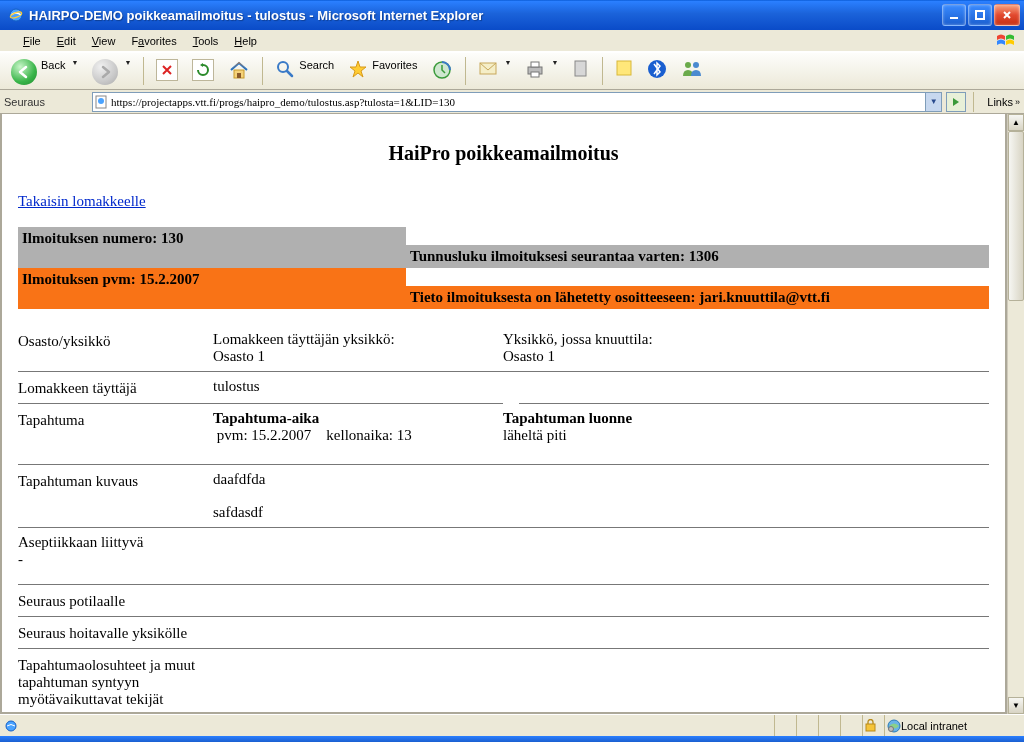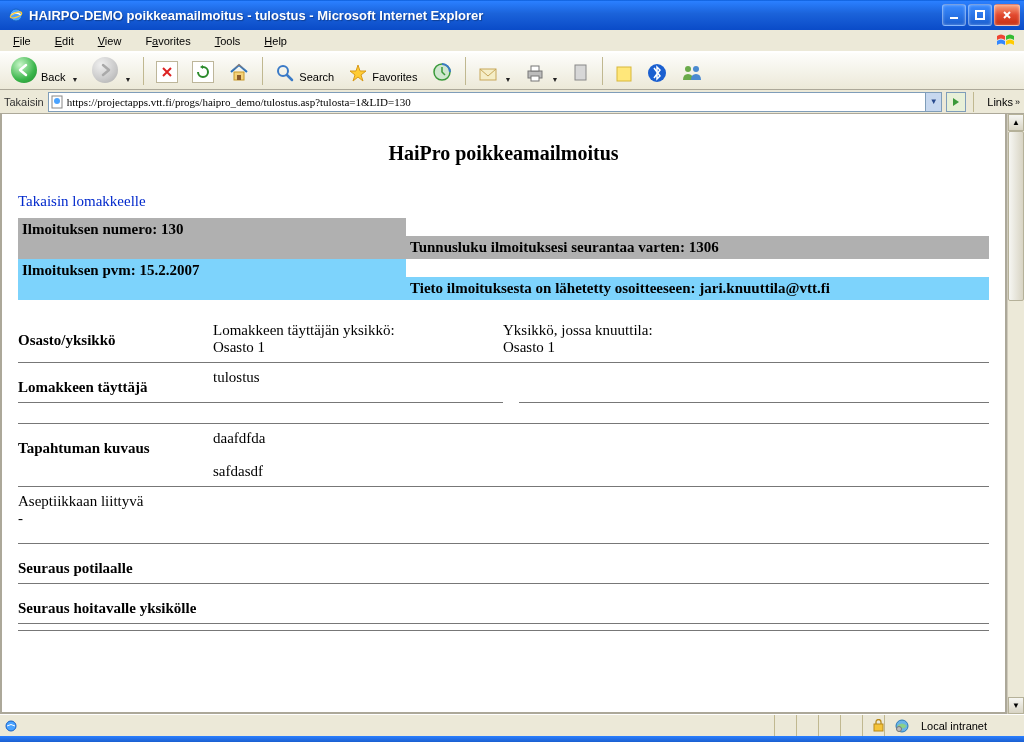--- a/index.html
+++ b/index.html
@@ -7,72 +7,72 @@
   body { width: 1024px; height: 742px; overflow: hidden; background: #ece9d8; display: flex; flex-direction: column; }
   
   .titlebar { height: 30px; background: linear-gradient(to bottom,#0a5bd6 0%,#2a7fff 5%,#1b63da 45%,#0a4bc8 100%); display:flex; align-items:center; color:white; font-weight:bold; font-size:13px; padding-left:8px; }
   .titlebar .ie-icon { width:16px; height:16px; margin-right:5px; display:inline-flex; align-items:center; justify-content:center; font-size:12px;}
   .titlebar .title-text { flex:1; text-shadow:1px 1px 1px rgba(0,0,0,.3); white-space:nowrap; overflow:hidden; }
   .win-btns { display:flex; height:100%; align-items:flex-start; padding-top:4px; padding-right:4px; gap:2px;}
   .win-btn { width:24px; height:22px; border-radius:3px; display:flex; align-items:center; justify-content:center; font-weight:bold; color:white; font-family:Arial; font-size:12px; border:1px solid rgba(255,255,255,.4); box-shadow:inset 0 0 3px rgba(255,255,255,.4);}
   .win-btn.min, .win-btn.max { background:linear-gradient(to bottom,#3a8bff,#1b5fd0);}
   .win-btn.close { background:linear-gradient(to bottom,#f8a27e,#e2492f,#c72f12); width:26px;}
   
-  .menubar { height:22px; background:#ece9d8; display:flex; align-items:center; padding-left:6px; gap:10px; border-bottom:1px solid #fff; position:relative;}
+  .menubar { height:22px; background:#ece9d8; display:flex; align-items:center; padding-left:16px; gap:2px; border-bottom:1px solid #fff; position:relative;}
   .menubar .menu-item { padding:2px 7px; font-size:11px; cursor:default;}
   .menubar .menu-item .ul { text-decoration:underline; }
   .menubar .right-flag { position:absolute; right:0; top:0; width:36px; height:22px; display:flex; align-items:center; justify-content:center;}
   
   .toolbar { height:38px; background:linear-gradient(to bottom,#fdfdfb,#ece9d8); display:flex; align-items:center; padding:0 6px; gap:4px; border-top:1px solid #fff; border-bottom:1px solid #aca899;}
-  .tbtn, .tbtn-lg { display:flex; align-items:flex-end; gap:4px; padding:2px 4px; border:1px solid transparent; border-radius:3px; height:30px;}
+  .tbtn, .tbtn-lg { display:flex; align-items:flex-start; gap:4px; padding:2px 4px; border:1px solid transparent; border-radius:3px; height:30px;}
   .tsep { width:1px; height:28px; background:#c0b890; margin:0 3px;}
   .drop-arrow { font-size:7px; color:#222; margin-left:2px;}
   .tbtn-text { font-size:11px;}
   .circ { width:26px; height:26px; border-radius:50%; display:flex; align-items:center; justify-content:center; font-size:14px; font-weight:bold;}
   .circ.green { background:radial-gradient(circle at 35% 30%,#c8f6c8,#3ab54a 60%,#1f8a2c); color:white;}
   .circ.grey  { background:radial-gradient(circle at 35% 30%,#f0f0f0,#c9c9c9 60%,#a9a9a9); color:#888;}
   .sq { width:22px; height:22px; border:1px solid #bdb69a; background:white; display:flex; align-items:center; justify-content:center; font-size:13px;}
   
   .addrbar { height:24px; background:#ece9d8; display:flex; align-items:center; padding:0 4px; border-bottom:1px solid #aca899; gap:4px;}
   .addrbar label { font-size:11px; color:#333;}
-  .addr-input-wrap { flex:1; display:flex; align-items:center; height:20px; background:white; border:1px solid #7f9db9;}
+  .addr-input-wrap { flex:1; display:flex; align-items:center; height:20px; background:white; border:1px solid #7f9db9;margin-left:43px;}
   .addr-input-wrap .favicon { width:16px; display:flex; align-items:center; justify-content:center; font-size:10px;}
   .addr-input { flex:1; border:none; outline:none; font-size:11px; padding:1px 2px; font-family:Tahoma;}
   .addr-drop { width:16px; height:18px; background:#c7d8ef; border-left:1px solid #7f9db9; display:flex; align-items:center; justify-content:center; font-size:8px; color:#2a4b8d;}
   .go-btn { width:20px; height:20px; border:1px solid #7f9db9; background:#e8f0d8; display:flex; align-items:center; justify-content:center; font-size:10px; color:#3a7a1a;}
   .linksbar { display:flex; align-items:center; gap:2px; padding-left:6px; font-size:11px;}
   
   .content-outer { flex:1; display:flex; min-height:0;}
   .content { flex:1; background:white; overflow:hidden; border:2px solid #aca899; border-top:none; position:relative;}
   .scrollbar { width:17px; background:#ece9d8; border-left:1px solid #cfcabb; display:flex; flex-direction:column;}
   .sb-btn { height:17px; background:linear-gradient(to bottom,#f6f6f2,#d8d4c4); border:1px solid #b5b199; display:flex; align-items:center; justify-content:center; font-size:8px;}
   .sb-track { flex:1; position:relative; background:#ece9d8;}
   .sb-thumb { position:absolute; left:0; right:0; top:0; height:170px; background:linear-gradient(to right,#f6f6f2,#d8d4c4); border:1px solid #b5b199; border-radius:2px;}
   
   .doc { padding:10px 16px 2px 16px; font-family:'Times New Roman',serif; font-size:15px; color:#000;}
   .doc h1 { text-align:center; font-family:'Times New Roman',serif; font-size:20px; font-weight:bold; margin:18px 0 28px 0;}
-  .backlink { color:#0028cc; font-size:15px; cursor:pointer; display:inline-block; margin-bottom:8px;}
+  .backlink { color:#0028cc; text-decoration:underline; font-size:15px; cursor:pointer; display:inline-block; margin-bottom:17px;}
   .row-grey { display:flex; font-weight:bold;}
   .row-grey.dark > div { background:#b0b0b0;}
-  .row-grey.light > div { background:#7dd3fc;}
+  .row-grey.light > div { background:#f97316;}
   .row-grey > div { padding:3px 4px;}
   .cell-l { width:388px;}
   .cell-r { flex:1;margin-top:18px;}
   .section { display:flex; padding:6px 0 0 0;}
-  .section .lab { width:195px; font-weight:bold; padding-top:2px;margin-top:8px;}
+  .section .lab { width:195px; font-weight:normal; padding-top:2px;}
   .section .mid { width:290px;}
   .section .right { flex:1;}
   .subhead { font-weight:bold;}
   .hr-wrap { display:flex; padding-top:4px;}
   .hr-wrap .lab { width:195px;}
   .hr-wrap .hr-right { flex:1; border-bottom:1px solid #777; height:0; margin-top:2px;}
   
   .statusbar { height:22px; background:#ece9d8; border-top:1px solid #fff; display:flex; align-items:center; font-size:11px;}
   .statusbar .s-left { flex:1; padding-left:4px; display:flex; align-items:center; gap:3px;}
-  .statusbar .s-cell { border-left:1px solid #c0b890; height:100%; padding:0 10px; display:flex; align-items:center; gap:12px;}
+  .statusbar .s-cell { border-left:1px solid #c0b890; height:100%; padding:0 2px; display:flex; align-items:center; gap:0;}
   .statusbar .s-wide { min-width:140px;}
   
   .taskbar { height:6px; background:linear-gradient(to bottom,#2a7fff,#1b5fd0);}
   svg { display:block; }
 </style>
 </head>
 <body>
 
 <div class="titlebar">
   <span class="ie-icon">
@@ -239,21 +239,21 @@
           <circle cx="7" cy="6" r="3" fill="#6aaa4a"></circle>
           <path d="M2 17 Q2 11 7 11 Q12 11 12 17 Z" fill="#6aaa4a"></path>
           <circle cx="15" cy="6" r="3" fill="#4a8ad0"></circle>
           <path d="M10 17 Q10 11 15 11 Q20 11 20 17 Z" fill="#4a8ad0"></path>
         </svg>
       </span>
     </div>
 </div>
 
 <div class="addrbar">
-  <label>Takaisin</label>
+  <label>Seuraus</label>
   <div class="addr-input-wrap">
     <span class="favicon">
         <svg width="12" height="14" viewBox="0 0 12 14">
           <rect x="1" y="1" width="10" height="12" fill="#fff" stroke="#888"></rect>
           <circle cx="6" cy="6" r="3" fill="#4aa3ff"></circle>
         </svg>
       </span>
     <input class="addr-input" value="https://projectapps.vtt.fi/progs/haipro_demo/tulostus.asp?tulosta=1&amp;LID=130" style="">
     <div class="addr-drop">▼</div>
   </div>
@@ -305,20 +305,31 @@
         <div class="mid">tulostus</div>
         <div class="right"></div>
       </div>
       <div class="hr-wrap">
           <div class="lab" style="border-bottom:1px solid #777;"></div>
           <div class="hr-right" style="flex:0 0 290px;"></div>
           <div style="width:16px;"></div>
           <div class="hr-right"></div>
         </div>
 
+      <div class="section">
+        <div class="lab">Tapahtuma</div>
+        <div class="mid">
+          <div class="subhead">Tapahtuma-aika</div>
+          <div style="white-space:pre;"> pvm: 15.2.2007    kellonaika: 13</div>
+        </div>
+        <div class="right">
+          <div class="subhead">Tapahtuman luonne</div>
+          <div>läheltä piti</div>
+        </div>
+      </div>
       <div class="hr-wrap" style="padding-top:18px;">
           <div class="lab" style="border-bottom:1px solid #777;"></div>
           <div class="hr-right"></div>
         </div>
 
       <div class="section">
         <div class="lab" style="width:195px;"><span>Tapahtuman kuvaus</span></div>
         <div class="mid" style="flex:1; width:auto;">
           <div>daafdfda</div>
           <div style="height:16px;"></div>
@@ -350,20 +361,23 @@
         </div>
 
       <div class="section">
         <div class="lab" style="width:auto;">Seuraus hoitavalle yksikölle</div>
       </div>
       <div class="hr-wrap">
           <div class="lab" style="border-bottom:1px solid #777;"></div>
           <div class="hr-right"></div>
         </div>
 
+      <div class="section">
+        <div class="lab" style="width:220px;">Tapahtumaolosuhteet ja muut tapahtuman syntyyn myötävaikuttavat tekijät</div>
+      </div>
       <div class="hr-wrap">
           <div class="lab" style="border-bottom:1px solid #777; width:220px;"></div>
           <div class="hr-right"></div>
         </div>
 
     </div>
   </div>
   <div class="scrollbar">
     <div class="sb-btn">▲</div>
     <div class="sb-track">

